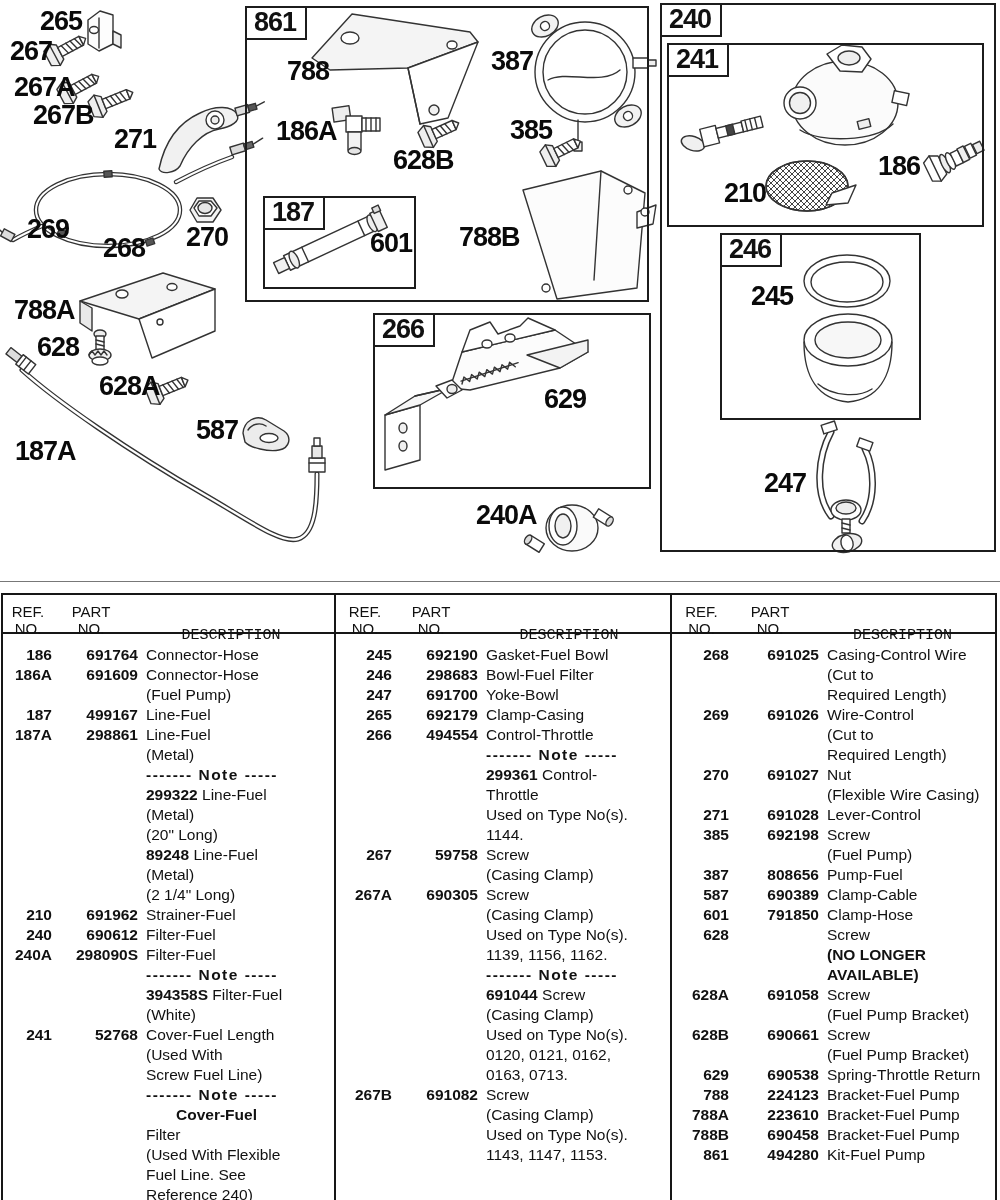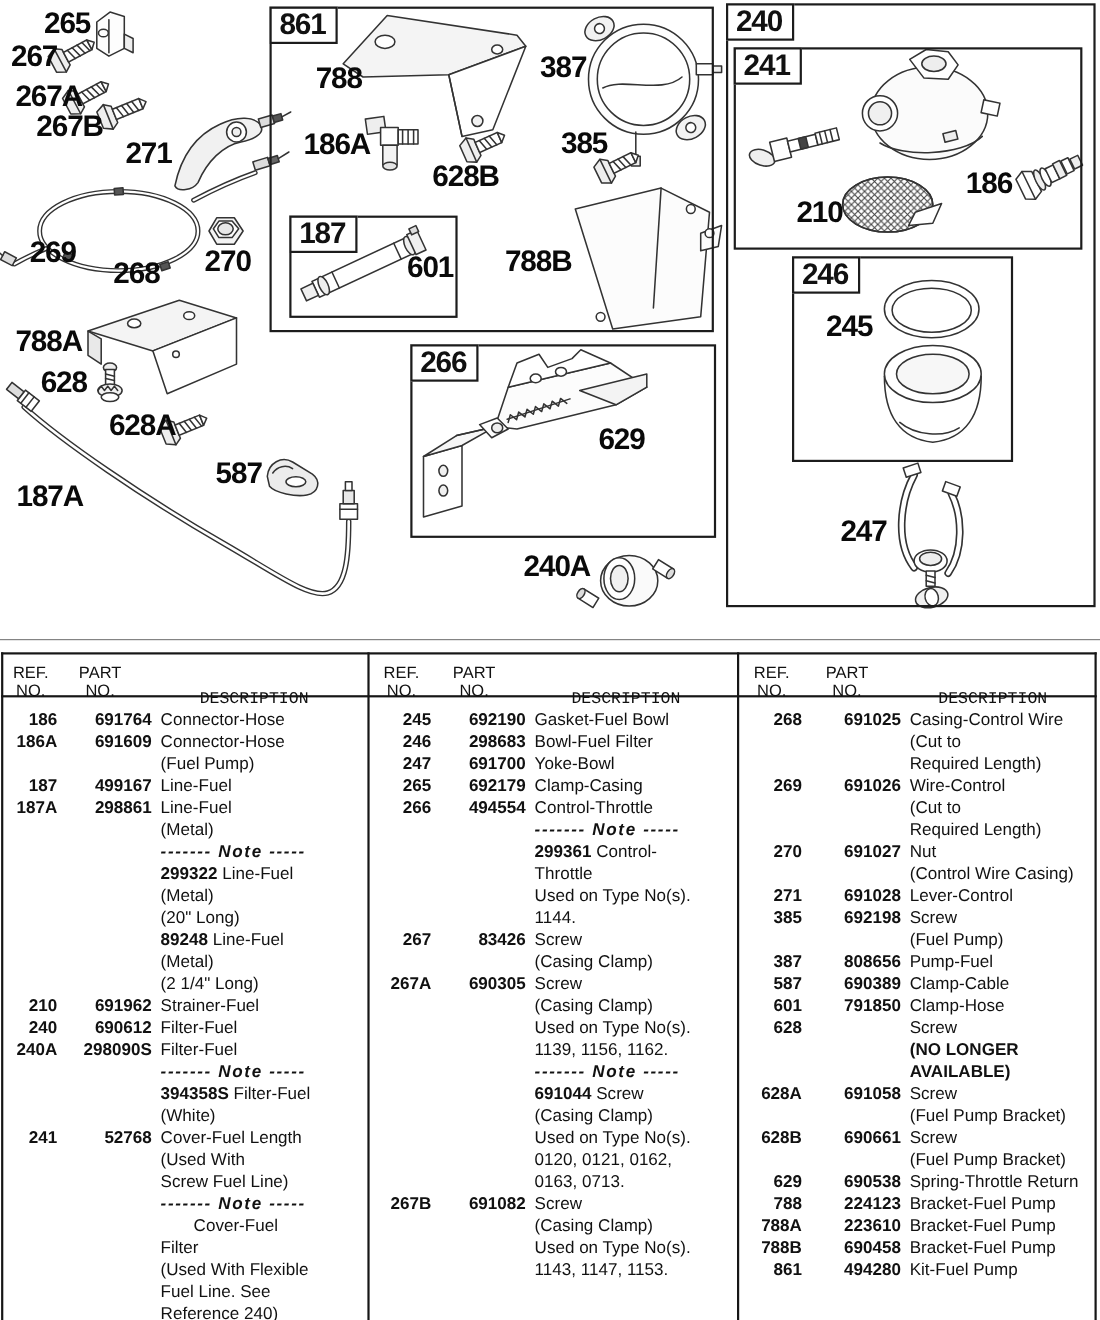--- a/index.html
+++ b/index.html
@@ -23,22 +23,22 @@
   .thead .h-desc{align-self:end;padding-bottom:1px;font-family:Liberation Mono, monospace;}
   .tcol{position:absolute;top:64px;}
   .entry{display:grid;column-gap:8px;align-items:start;}
   .col0 .entry,.col0.thead{grid-template-columns:48px 78px 1fr;}
   .col1 .entry,.col1.thead{grid-template-columns:54px 78px 1fr;}
   .col2 .entry,.col2.thead{grid-template-columns:55px 82px 1fr;}
   .ref,.part{text-align:right;font-weight:bold;font-size:15.5px;line-height:20px;white-space:nowrap;}
   .desc{min-width:0;}
   .dline{font-size:15.5px;line-height:20px;white-space:nowrap;}
   .dline.bold{font-weight:bold;}
-  .dline.ind{padding-left:30px;}
-  .dline.sep{font-weight:bold;letter-spacing:1.5px;font-style:italic;}
+  .dline.ind{padding-left:30px;font-weight:bold;}
+  .dline.sep{font-weight:bold;letter-spacing:1.5px;}
 </style>
 </head>
 <body>
 
 <div id="stage">
 
   <svg width="1000" height="585" viewBox="0 0 1000 585">
     <defs>
       <pattern id="hatch" width="6" height="6" patternUnits="userSpaceOnUse">
         <path d="M0,6 L6,0 M0,0 L6,6" stroke="#444" stroke-width="1" fill="none"></path>
@@ -540,21 +540,21 @@
             <div class="dline">Control-Throttle</div>
             <div class="dline sep">------- <b>Note</b> -----</div>
             <div class="dline"><b>299361</b> Control-</div>
             <div class="dline">Throttle</div>
             <div class="dline">Used on Type No(s).</div>
             <div class="dline">1144.</div>
           </div>
         </div>
         <div class="entry">
           <span class="ref">267</span>
-          <span class="part">83426</span>
+          <span class="part">59758</span>
           <div class="desc">
             <div class="dline">Screw</div>
             <div class="dline">(Casing Clamp)</div>
           </div>
         </div>
         <div class="entry">
           <span class="ref">267A</span>
           <span class="part">690305</span>
           <div class="desc">
             <div class="dline">Screw</div>
@@ -597,21 +597,21 @@
             <div class="dline">Wire-Control</div>
             <div class="dline">(Cut to</div>
             <div class="dline">Required Length)</div>
           </div>
         </div>
         <div class="entry">
           <span class="ref">270</span>
           <span class="part">691027</span>
           <div class="desc">
             <div class="dline">Nut</div>
-            <div class="dline">(Control Wire Casing)</div>
+            <div class="dline">(Flexible Wire Casing)</div>
           </div>
         </div>
         <div class="entry">
           <span class="ref">271</span>
           <span class="part">691028</span>
           <div class="desc">
             <div class="dline">Lever-Control</div>
           </div>
         </div>
         <div class="entry">

